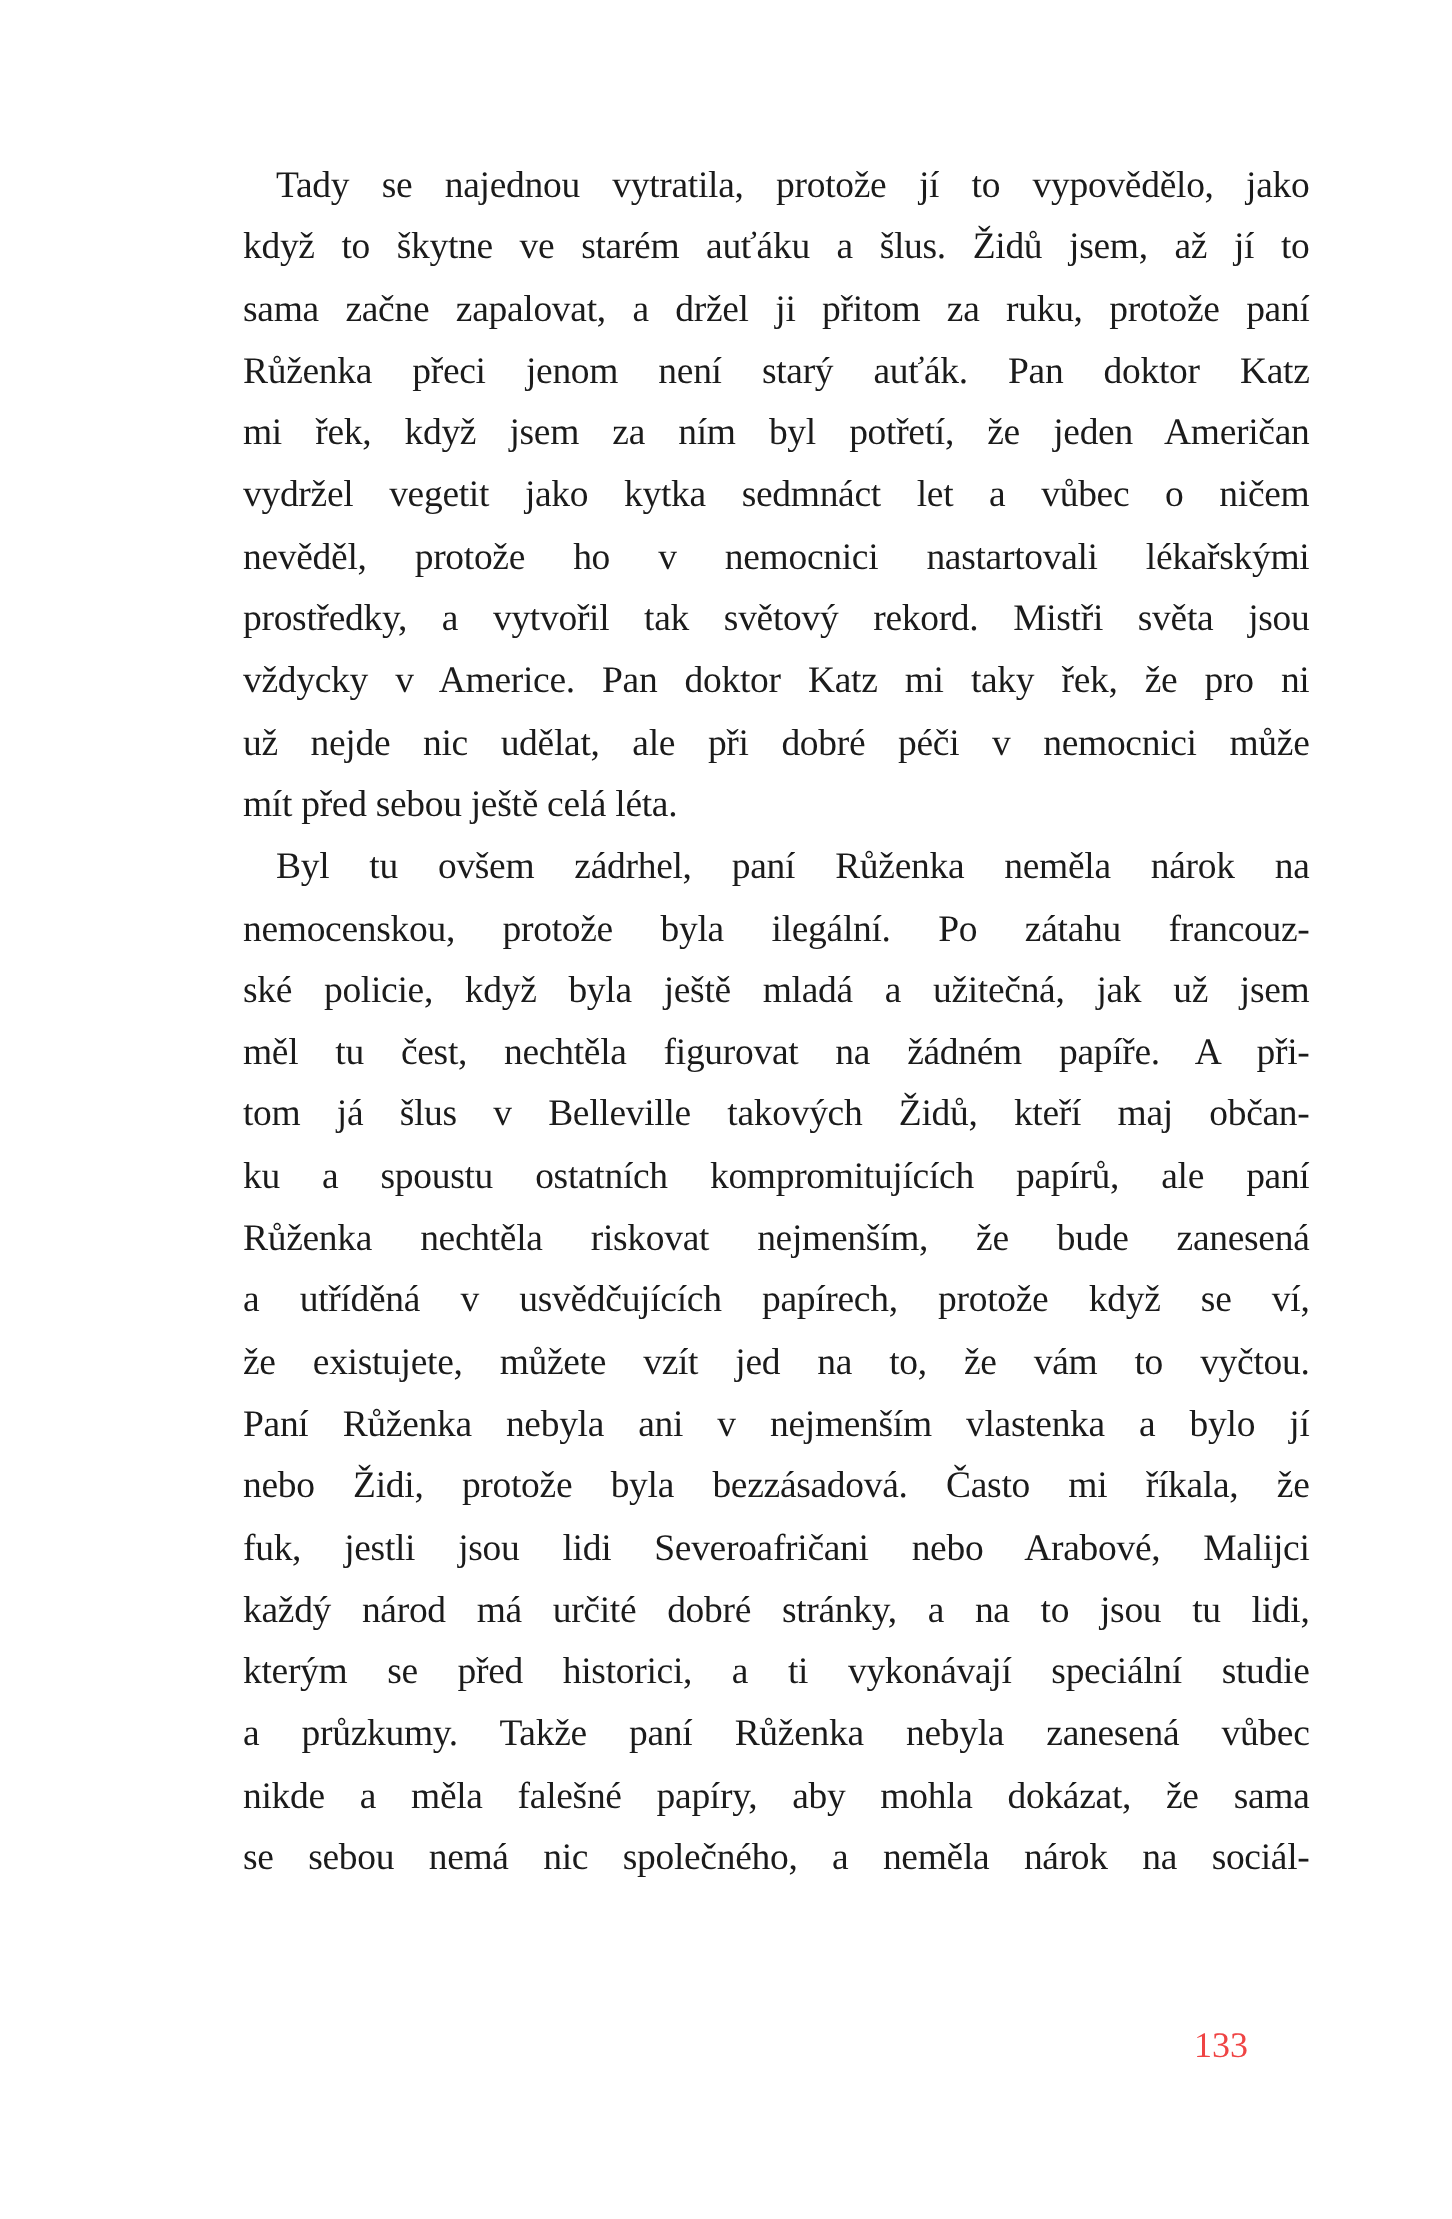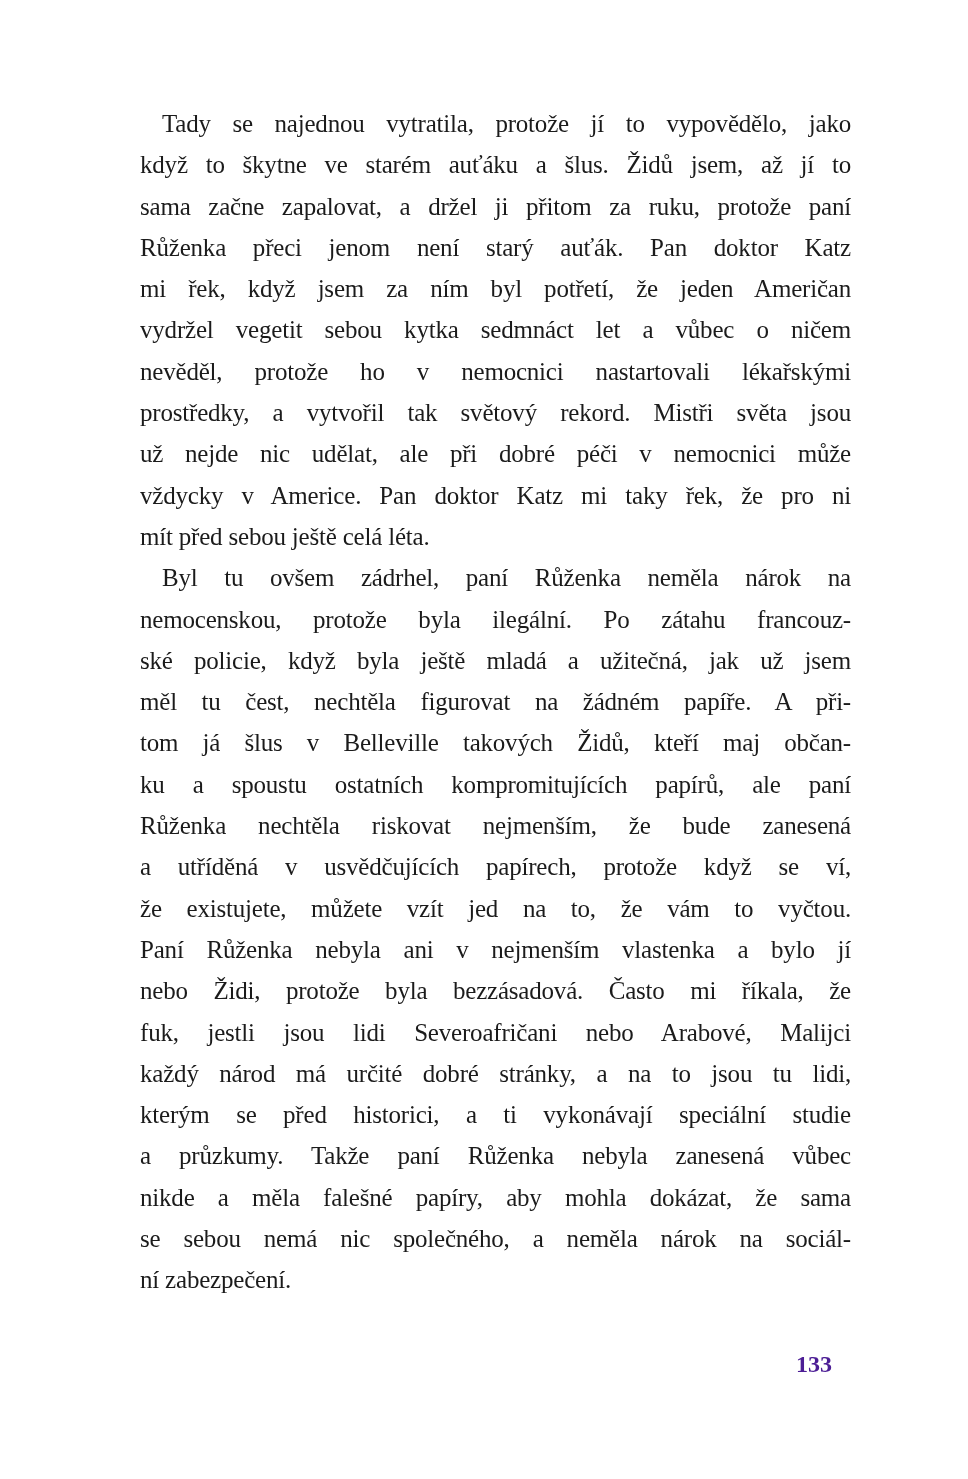--- a/index.html
+++ b/index.html
@@ -15,21 +15,21 @@
     color: #1b1b1b;
     overflow: hidden;
   }
   .book-page {
     position: absolute;
     inset: 0;
     background: #ffffff;
   }
   .text-block {
     position: absolute;
-    left: 140px;
+    left: 162px;
     top: 103px;
     width: 711px;
   }
   .paragraph {
     margin: 0;
     padding: 0;
   }
   .text-line {
     font-size: 25px;
     line-height: 41.3px;
@@ -46,58 +46,57 @@
   }
   .text-line.last {
     text-align: center;
     text-align-last: left;
   }
   .page-number {
     position: absolute;
     top: 1349px;
     right: 136px;
     font-size: 24px;
-    font-weight: bold;
-    color: #4c1d95;
+    font-weight: normal;
+    color: #ef4444;
     line-height: 1.3;
   }
 </style>
 </head>
 <body>
 
 <main class="book-page">
   <div class="text-block" id="text-block">
       <div class="paragraph">
         <div class="text-line indent">Tady se najednou vytratila, protože jí to vypovědělo, jako</div>
         <div class="text-line">když to škytne ve starém auťáku a šlus. Židů jsem, až jí to</div>
         <div class="text-line">sama začne zapalovat, a držel ji přitom za ruku, protože paní</div>
         <div class="text-line">Růženka přeci jenom není starý auťák. Pan doktor Katz</div>
         <div class="text-line">mi řek, když jsem za ním byl potřetí, že jeden Američan</div>
-        <div class="text-line">vydržel vegetit sebou kytka sedmnáct let a vůbec o ničem</div>
+        <div class="text-line">vydržel vegetit jako kytka sedmnáct let a vůbec o ničem</div>
         <div class="text-line">nevěděl, protože ho v nemocnici nastartovali lékařskými</div>
         <div class="text-line">prostředky, a vytvořil tak světový rekord. Mistři světa jsou</div>
+        <div class="text-line">vždycky v Americe. Pan doktor Katz mi taky řek, že pro ni</div>
         <div class="text-line">už nejde nic udělat, ale při dobré péči v nemocnici může</div>
-        <div class="text-line">vždycky v Americe. Pan doktor Katz mi taky řek, že pro ni</div>
         <div class="text-line last">mít před sebou ještě celá léta.</div>
       </div>
       <div class="paragraph">
         <div class="text-line indent">Byl tu ovšem zádrhel, paní Růženka neměla nárok na</div>
         <div class="text-line">nemocenskou, protože byla ilegální. Po zátahu francouz-</div>
         <div class="text-line">ské policie, když byla ještě mladá a užitečná, jak už jsem</div>
         <div class="text-line">měl tu čest, nechtěla figurovat na žádném papíře. A při-</div>
         <div class="text-line">tom já šlus v Belleville takových Židů, kteří maj občan-</div>
         <div class="text-line">ku a spoustu ostatních kompromitujících papírů, ale paní</div>
         <div class="text-line">Růženka nechtěla riskovat nejmenším, že bude zanesená</div>
         <div class="text-line">a utříděná v usvědčujících papírech, protože když se ví,</div>
         <div class="text-line">že existujete, můžete vzít jed na to, že vám to vyčtou.</div>
         <div class="text-line">Paní Růženka nebyla ani v nejmenším vlastenka a bylo jí</div>
         <div class="text-line">nebo Židi, protože byla bezzásadová. Často mi říkala, že</div>
         <div class="text-line">fuk, jestli jsou lidi Severoafričani nebo Arabové, Malijci</div>
         <div class="text-line">každý národ má určité dobré stránky, a na to jsou tu lidi,</div>
         <div class="text-line">kterým se před historici, a ti vykonávají speciální studie</div>
         <div class="text-line">a průzkumy. Takže paní Růženka nebyla zanesená vůbec</div>
         <div class="text-line">nikde a měla falešné papíry, aby mohla dokázat, že sama</div>
         <div class="text-line">se sebou nemá nic společného, a neměla nárok na sociál-</div>
-        <div class="text-line last">ní zabezpečení.</div>
       </div>
     </div>
   <div class="page-number">133</div>
 </main>
 
 </body></html>

